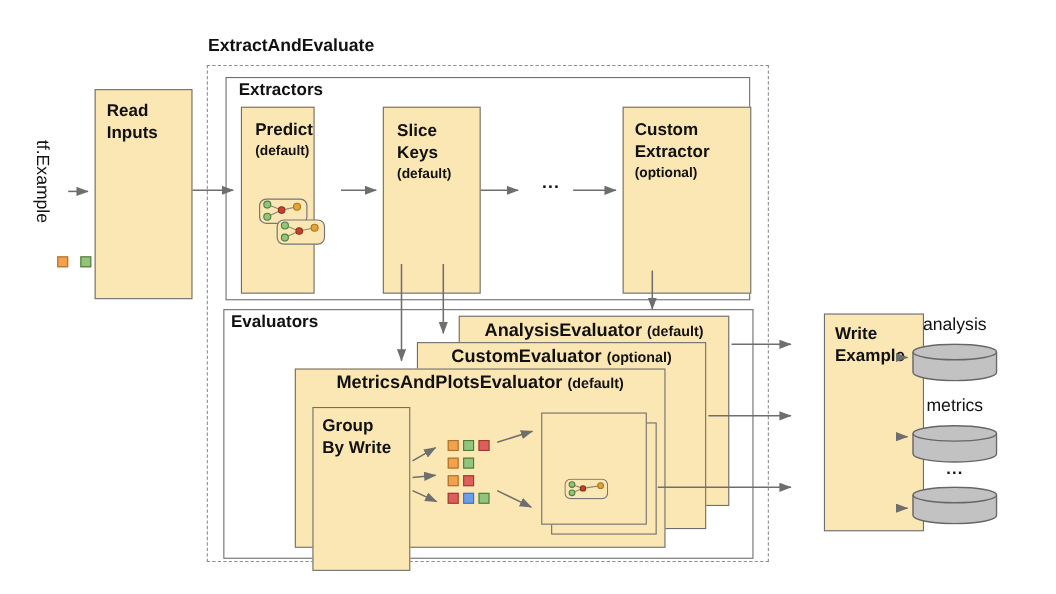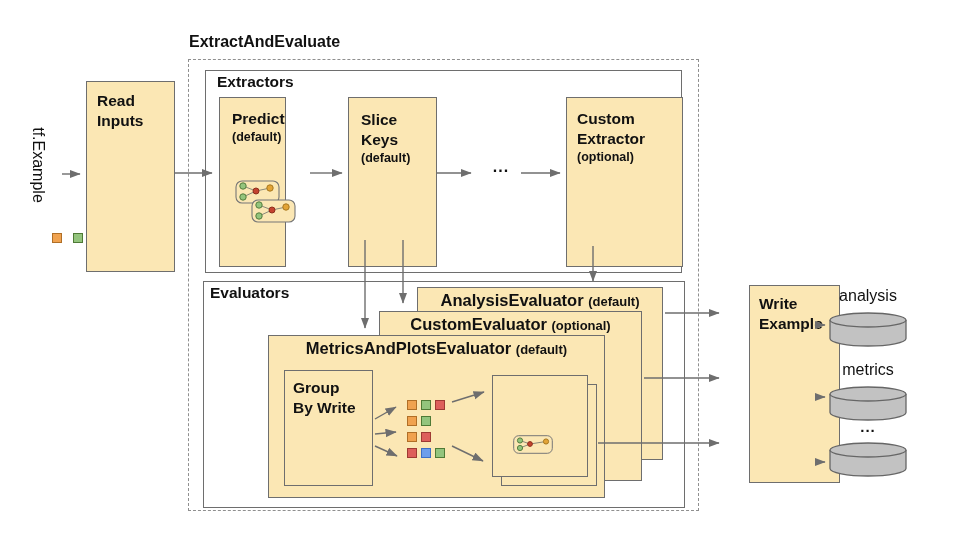--- a/index.html
+++ b/index.html
@@ -110,21 +110,21 @@
     </div>
   </div>
 
   <div class="box z5" style="left:268px;top:335px;width:337px;height:163px;">
     <div class="eval-title">
       <span>MetricsAndPlotsEvaluator</span>
       <span class="qual"> </span><span class="qual">(default)</span>
     </div>
   </div>
 
-  <div class="box z6" style="left:284px;top:370px;width:89px;height:116px;">
+  <div class="box z6" style="left:284px;top:370px;width:89px;height:149px;">
     <div class="box-label" style="padding:7px 0 0 8px;">
       <div>Group</div>
       <div>By Write</div>
     </div>
   </div>
 
   <div class="sqrow" style="left:407px;top:400px;">
       <span class="sq" style="background: rgb(240, 162, 79); border-color: rgb(176, 111, 39);"></span>
       <span class="sq" style="background: rgb(147, 196, 125); border-color: rgb(79, 122, 54);"></span>
       <span class="sq" style="background: rgb(221, 95, 91); border-color: rgb(158, 58, 51);"></span>

